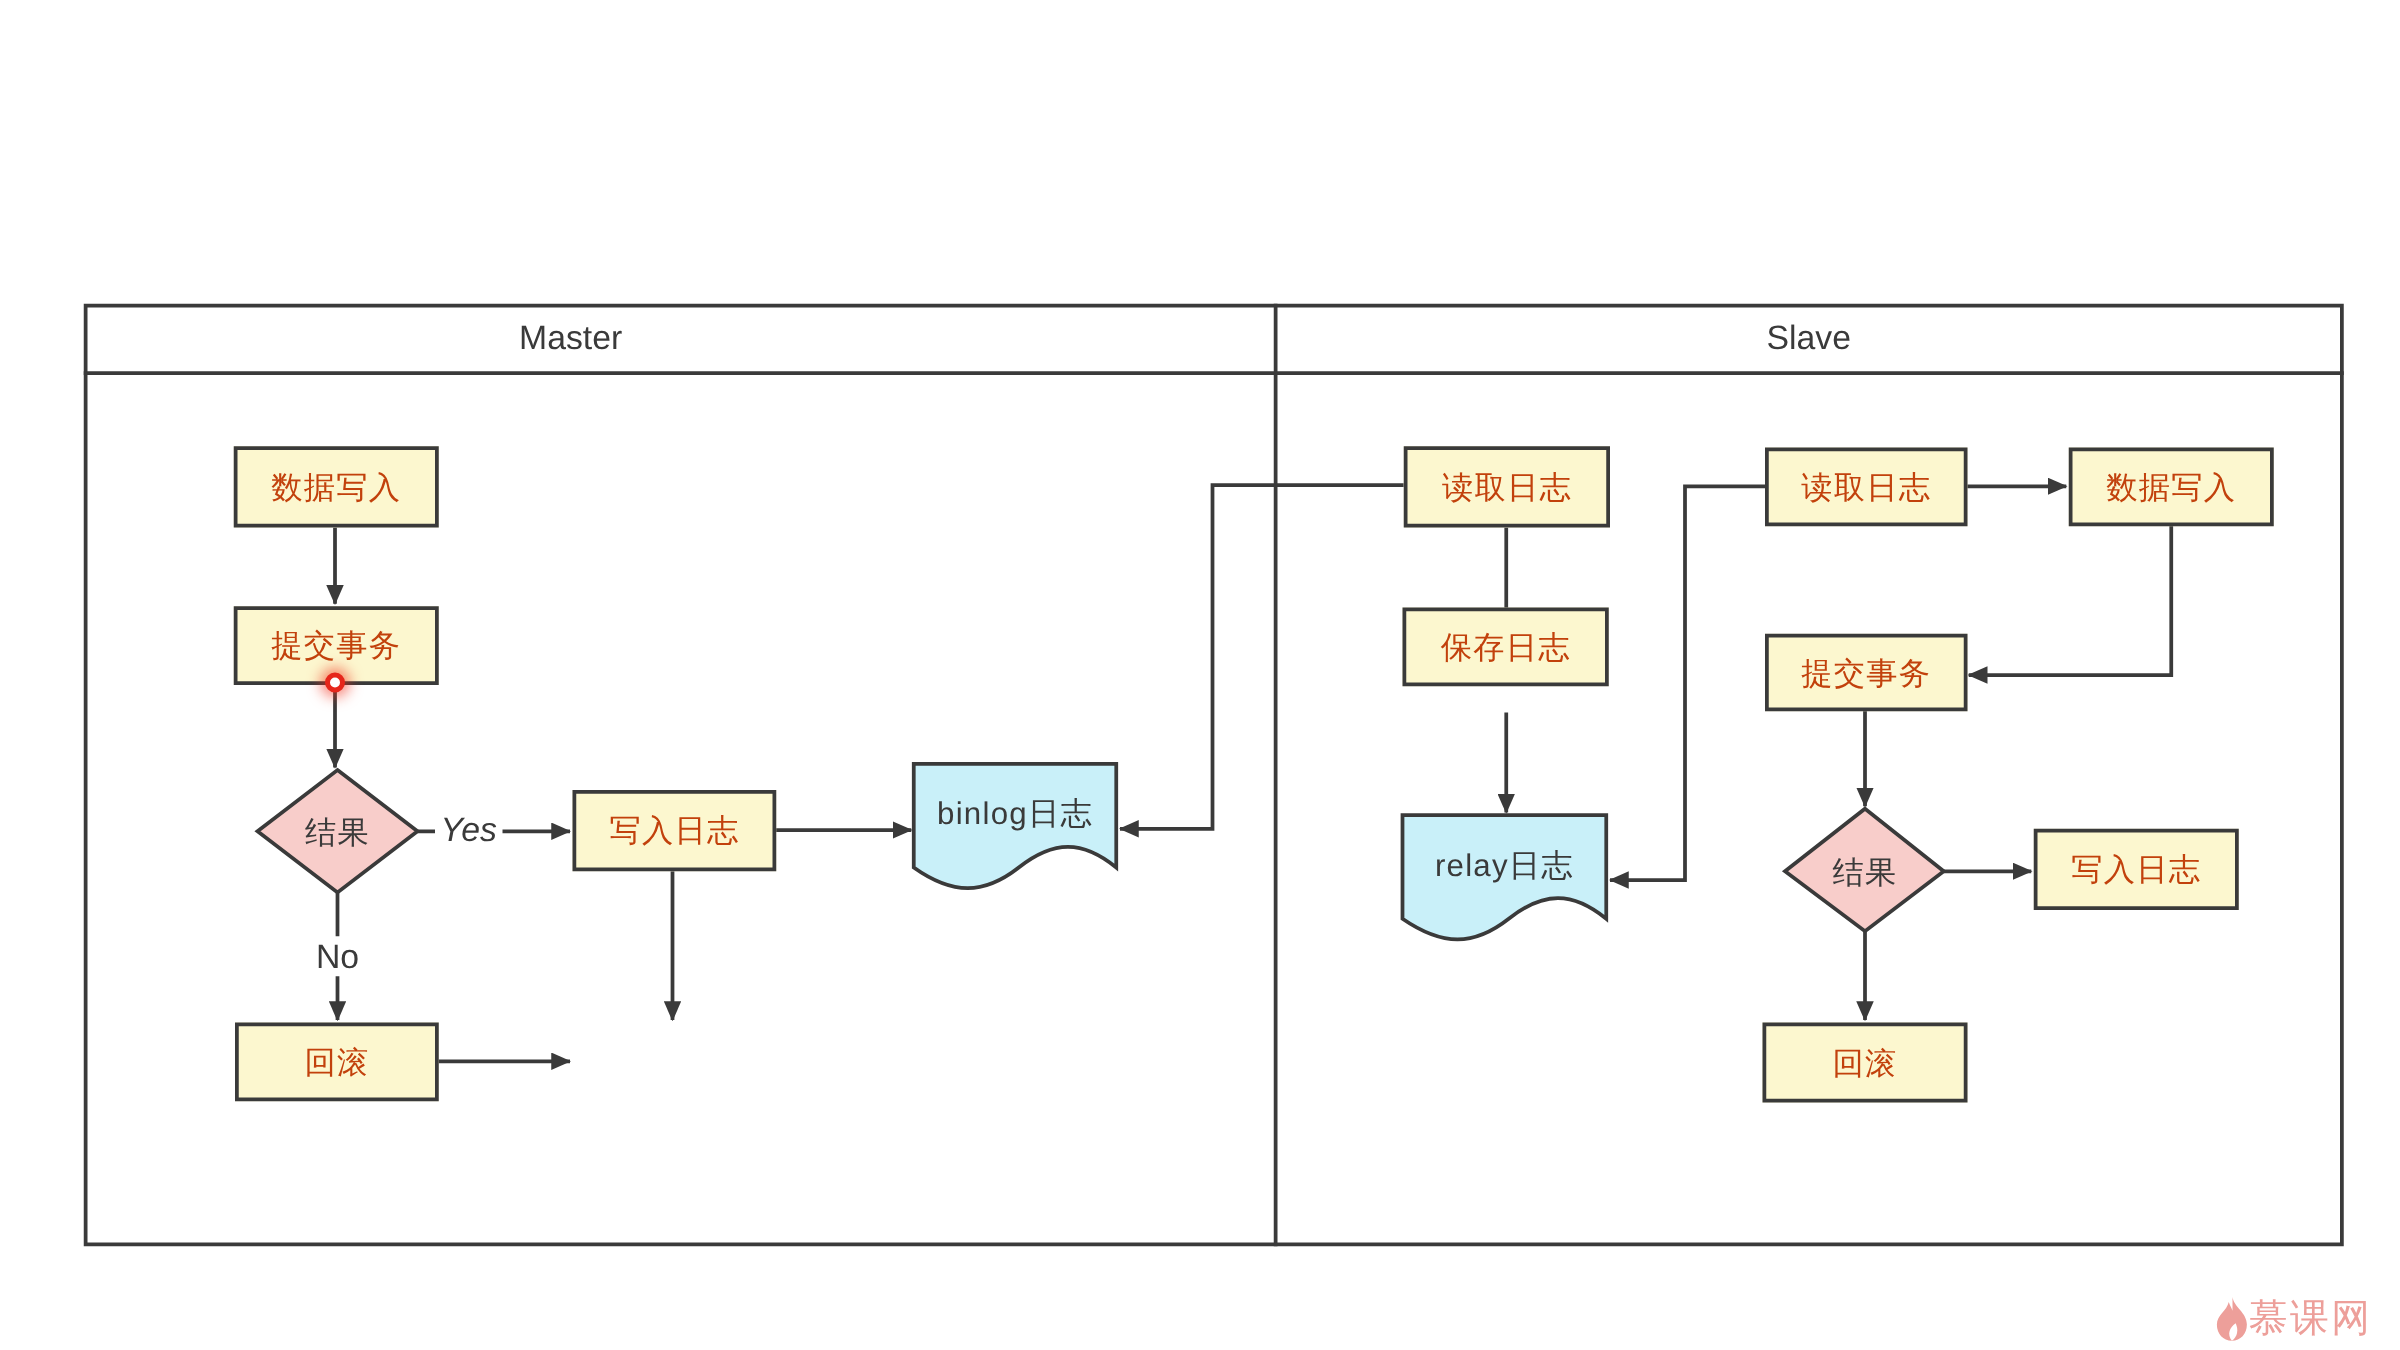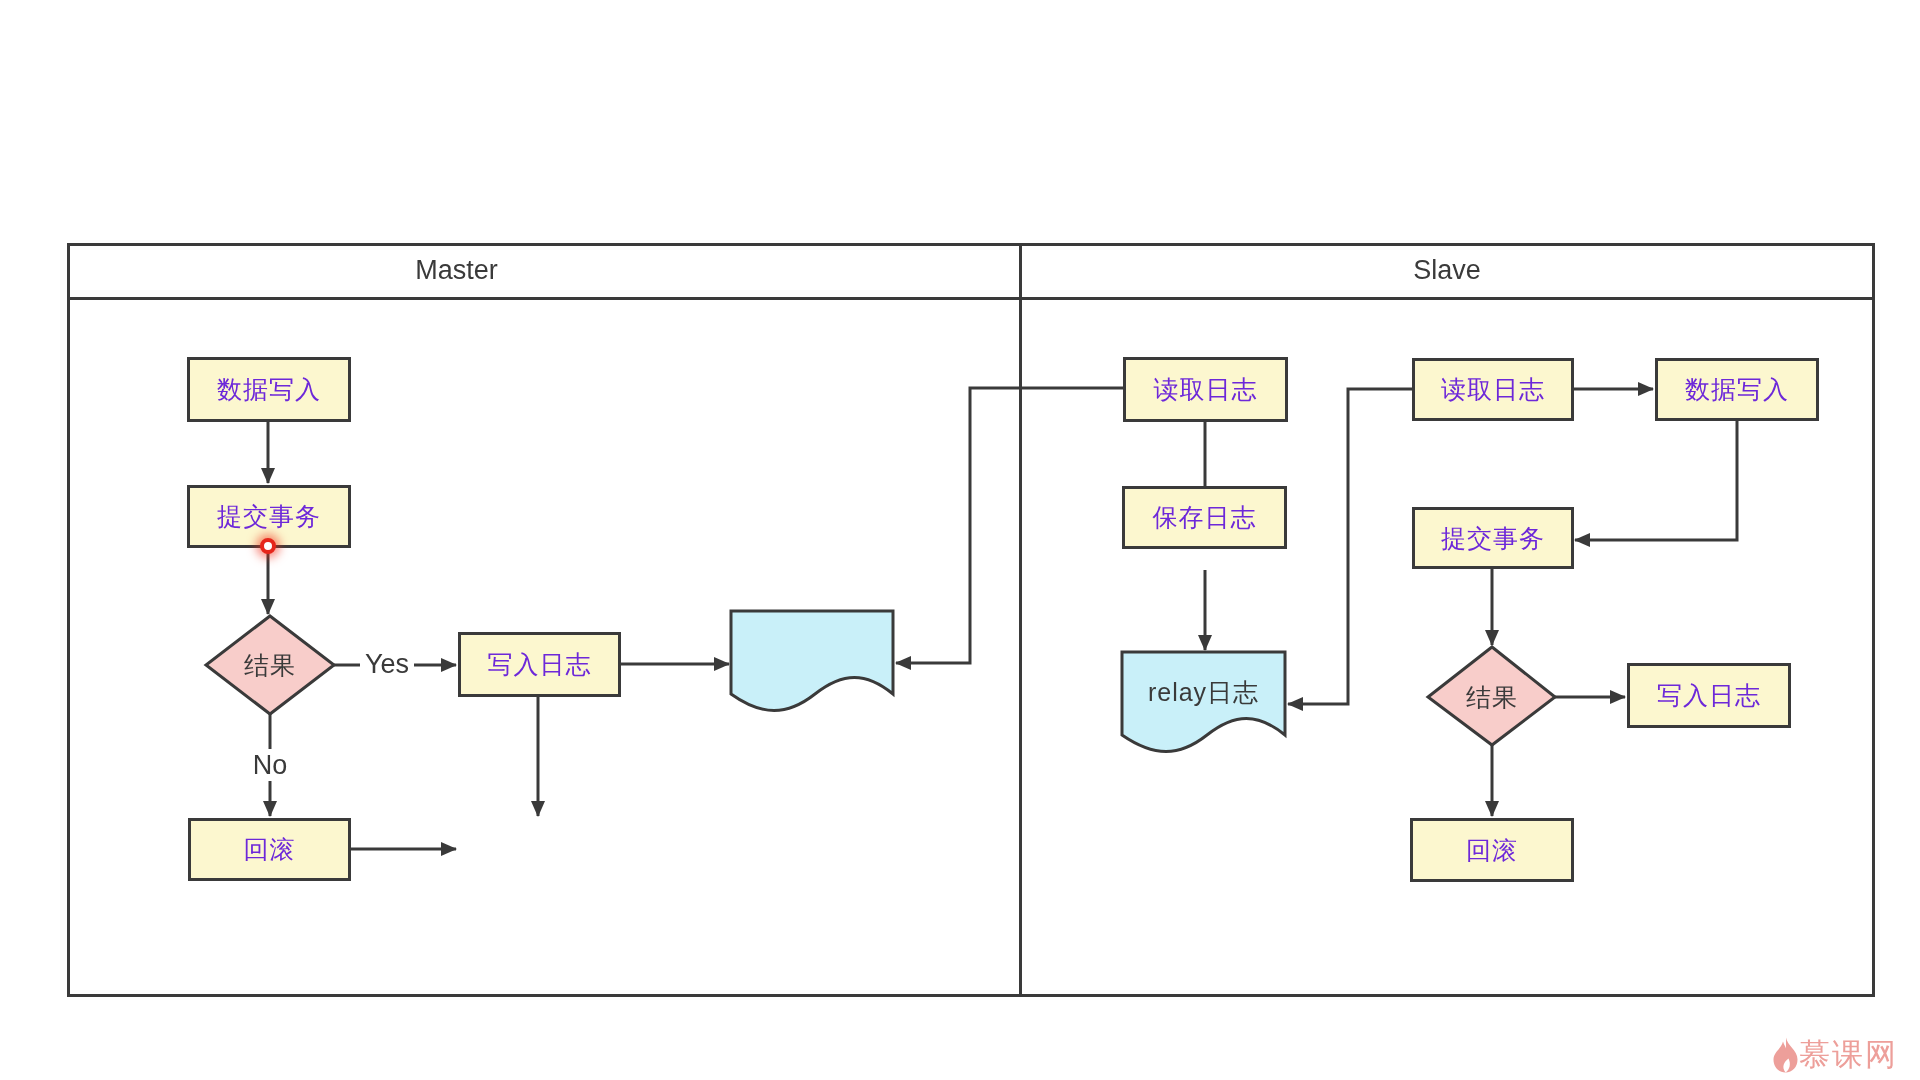--- a/index.html
+++ b/index.html
@@ -17,21 +17,21 @@
   .panel-header-line{position:absolute;left:67px;top:297px;width:1808px;height:3px;background:#3a3a3a;}
   .panel-divider{position:absolute;left:1019px;top:243px;width:3px;height:754px;background:#3a3a3a;}
   .col-header{position:absolute;display:flex;align-items:center;justify-content:center;
     font-size:27px;color:#3a3a3a;}
   .col-header.master{left:70px;top:246px;width:773px;height:48px;}
   .col-header.slave{left:1022px;top:246px;width:850px;height:48px;}
   
   .node{
     position:absolute;box-sizing:border-box;background:#fcf7cf;border:3px solid #3a3a3a;
     display:flex;align-items:center;justify-content:center;
-    font-size:25px;color:#6d28d9;letter-spacing:1px;
+    font-size:25px;color:#c2410c;letter-spacing:1px;
   }
   .shape-label{
     position:absolute;display:flex;align-items:center;justify-content:center;
     font-size:25px;color:#3a3a3a;letter-spacing:1px;
   }
   .edge-label{
     position:absolute;display:flex;align-items:center;justify-content:center;
     background:#ffffff;font-size:27px;color:#3a3a3a;
   }
   svg.wires{position:absolute;left:0;top:0;z-index:1;}
@@ -94,23 +94,24 @@
   <div class="panel-outer"></div>
   <div class="panel-header-line"></div>
   <div class="panel-divider"></div>
   <div class="col-header master">Master</div>
   <div class="col-header slave">Slave</div>
 
   <div class="node" style="left:187px;top:357px;width:164px;height:65px;">数据写入</div>
   <div class="node" style="left:187px;top:485px;width:164px;height:63px;">提交事务</div>
   <div class="shape-label" style="left:206px;top:616px;width:128px;height:98px;">结果</div>
   <div class="node" style="left:458px;top:632px;width:163px;height:65px;">写入日志</div>
+  <div class="shape-label" style="left:731px;top:611px;width:162px;height:78px;">binlog日志</div>
   <div class="node" style="left:188px;top:818px;width:163px;height:63px;">回滚</div>
 
-  <div class="edge-label" style="left:360px;top:648px;width:54px;height:32px;">Yes</div>
+  <div class="edge-label" style="left:348px;top:648px;width:54px;height:32px;font-style:italic;">Yes</div>
   <div class="edge-label" style="left:246px;top:749px;width:48px;height:32px;">No</div>
 
   <div class="node" style="left:1123px;top:357px;width:165px;height:65px;">读取日志</div>
   <div class="node" style="left:1122px;top:486px;width:165px;height:63px;">保存日志</div>
   <div class="shape-label" style="left:1122px;top:652px;width:163px;height:80px;">relay日志</div>
   <div class="node" style="left:1412px;top:358px;width:162px;height:63px;">读取日志</div>
   <div class="node" style="left:1655px;top:358px;width:164px;height:63px;">数据写入</div>
   <div class="node" style="left:1412px;top:507px;width:162px;height:62px;">提交事务</div>
   <div class="shape-label" style="left:1428px;top:648px;width:128px;height:98px;">结果</div>
   <div class="node" style="left:1627px;top:663px;width:164px;height:65px;">写入日志</div>

